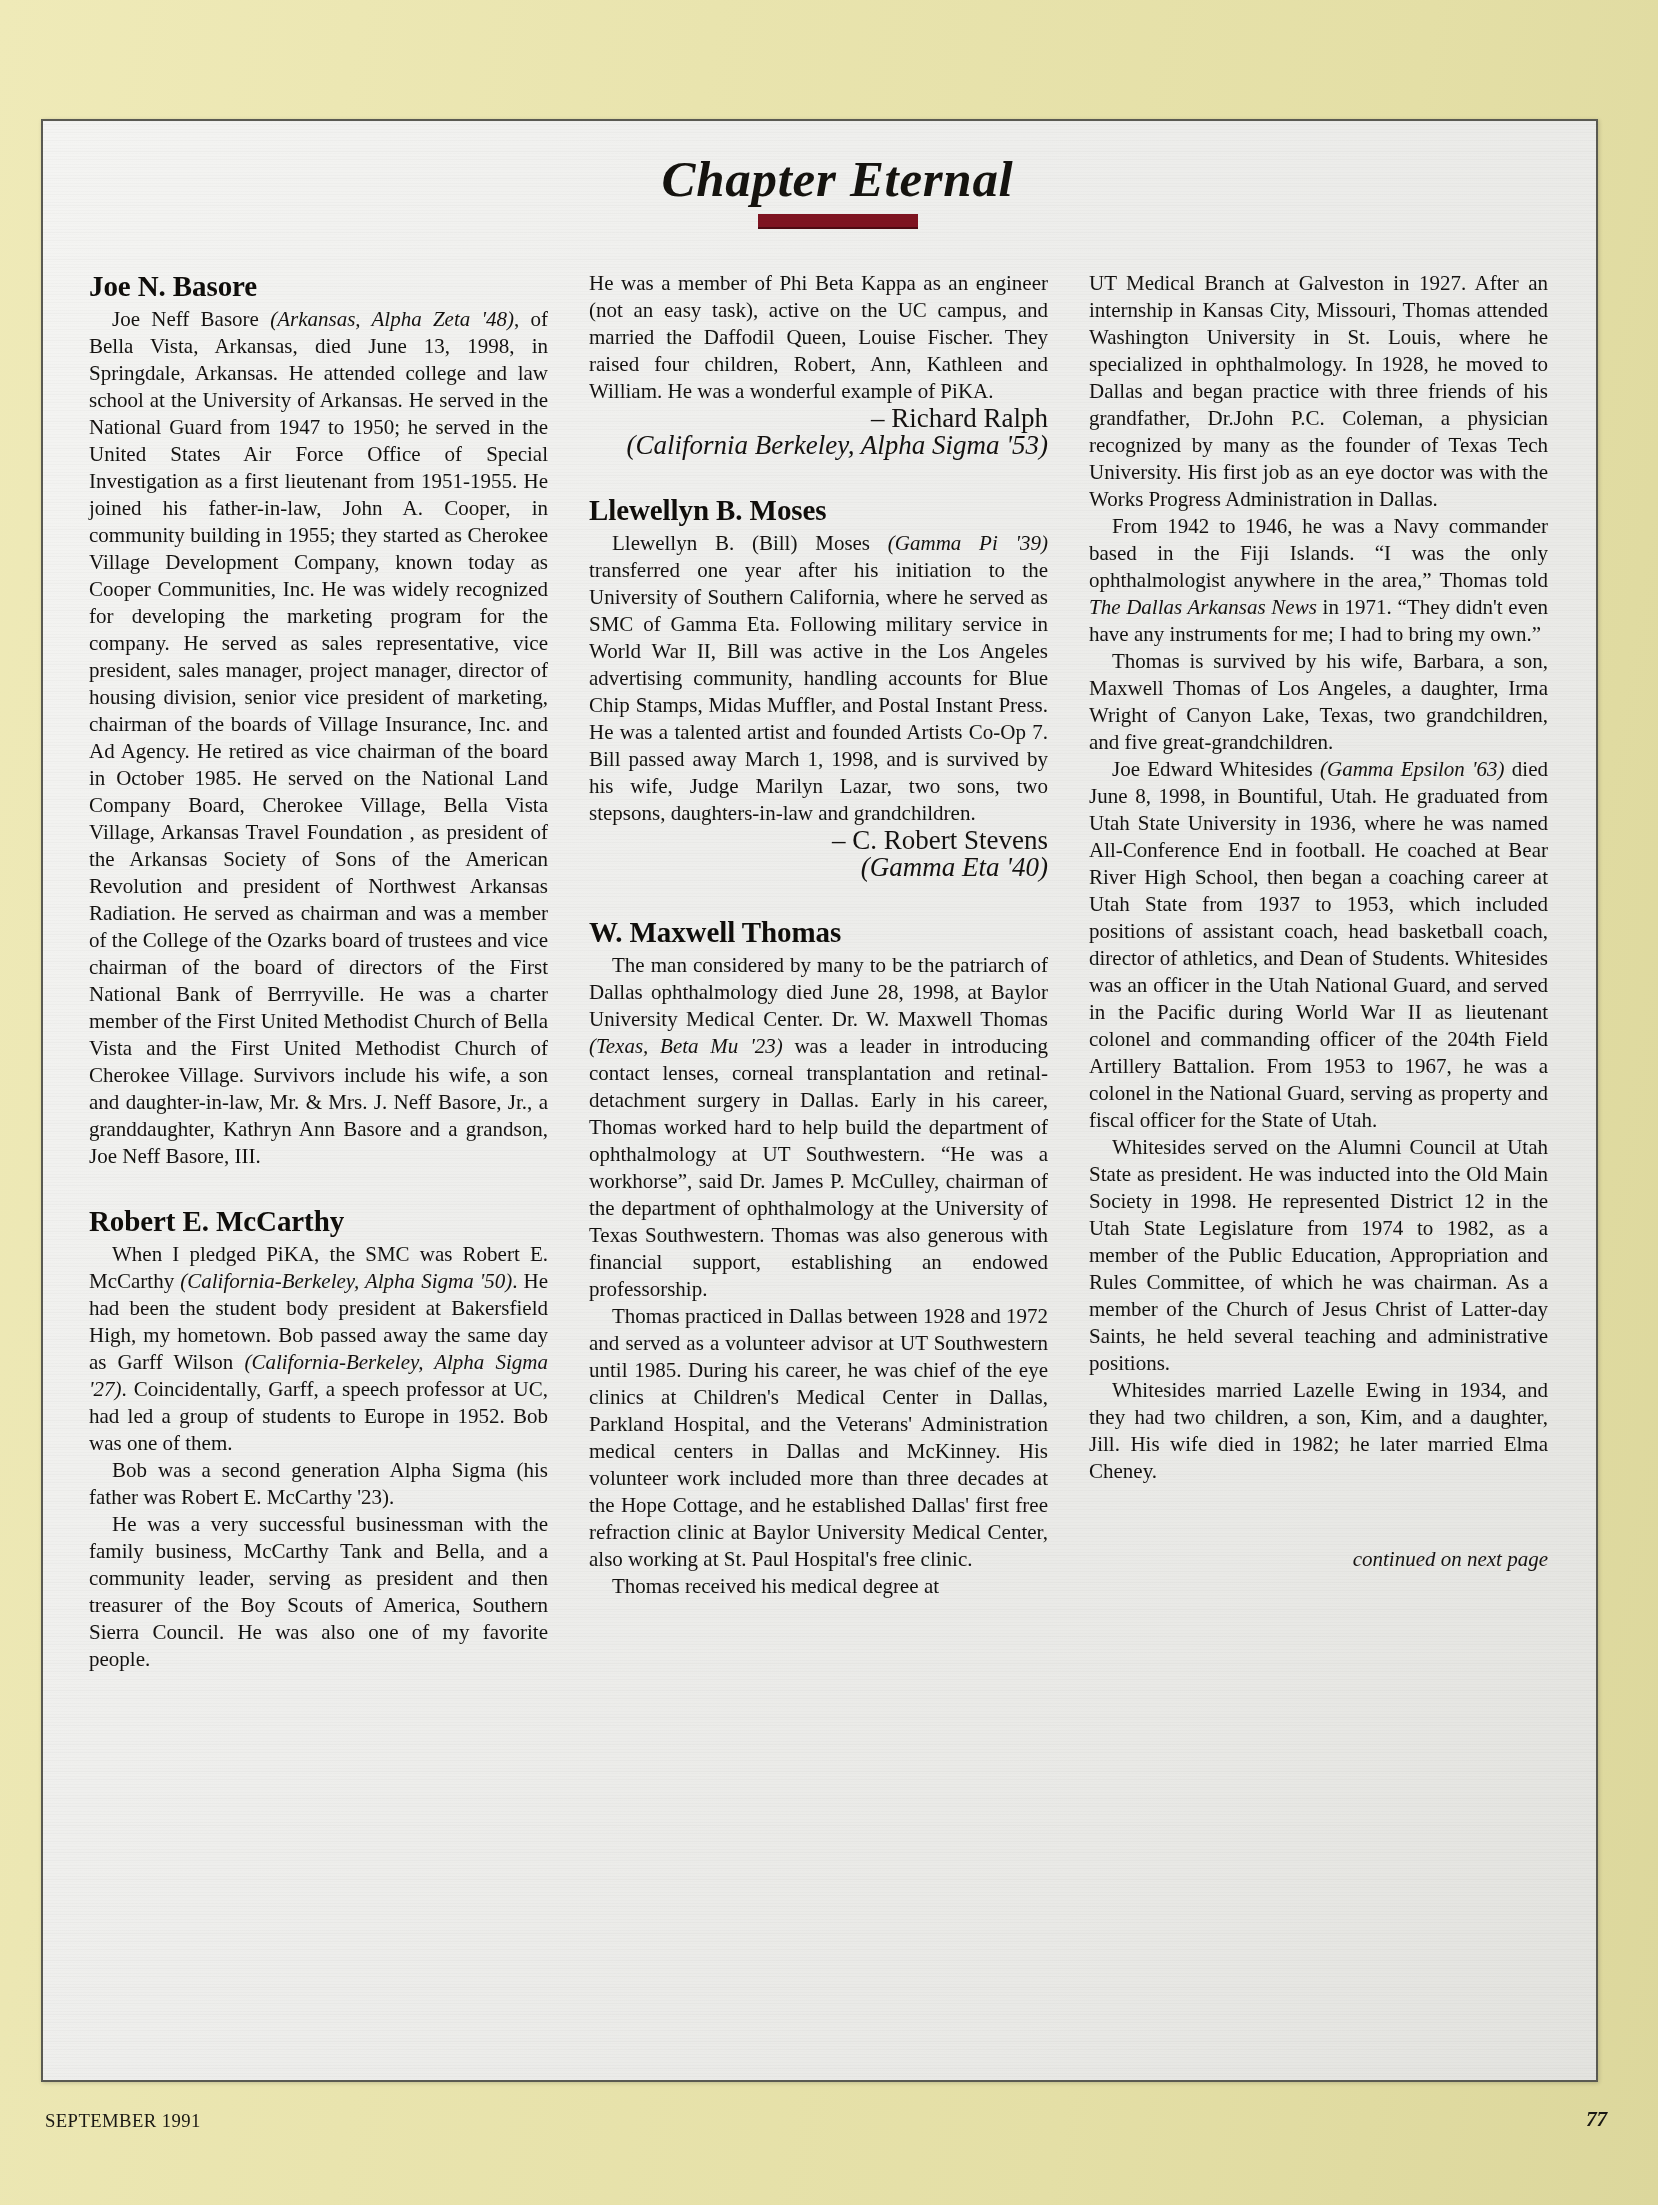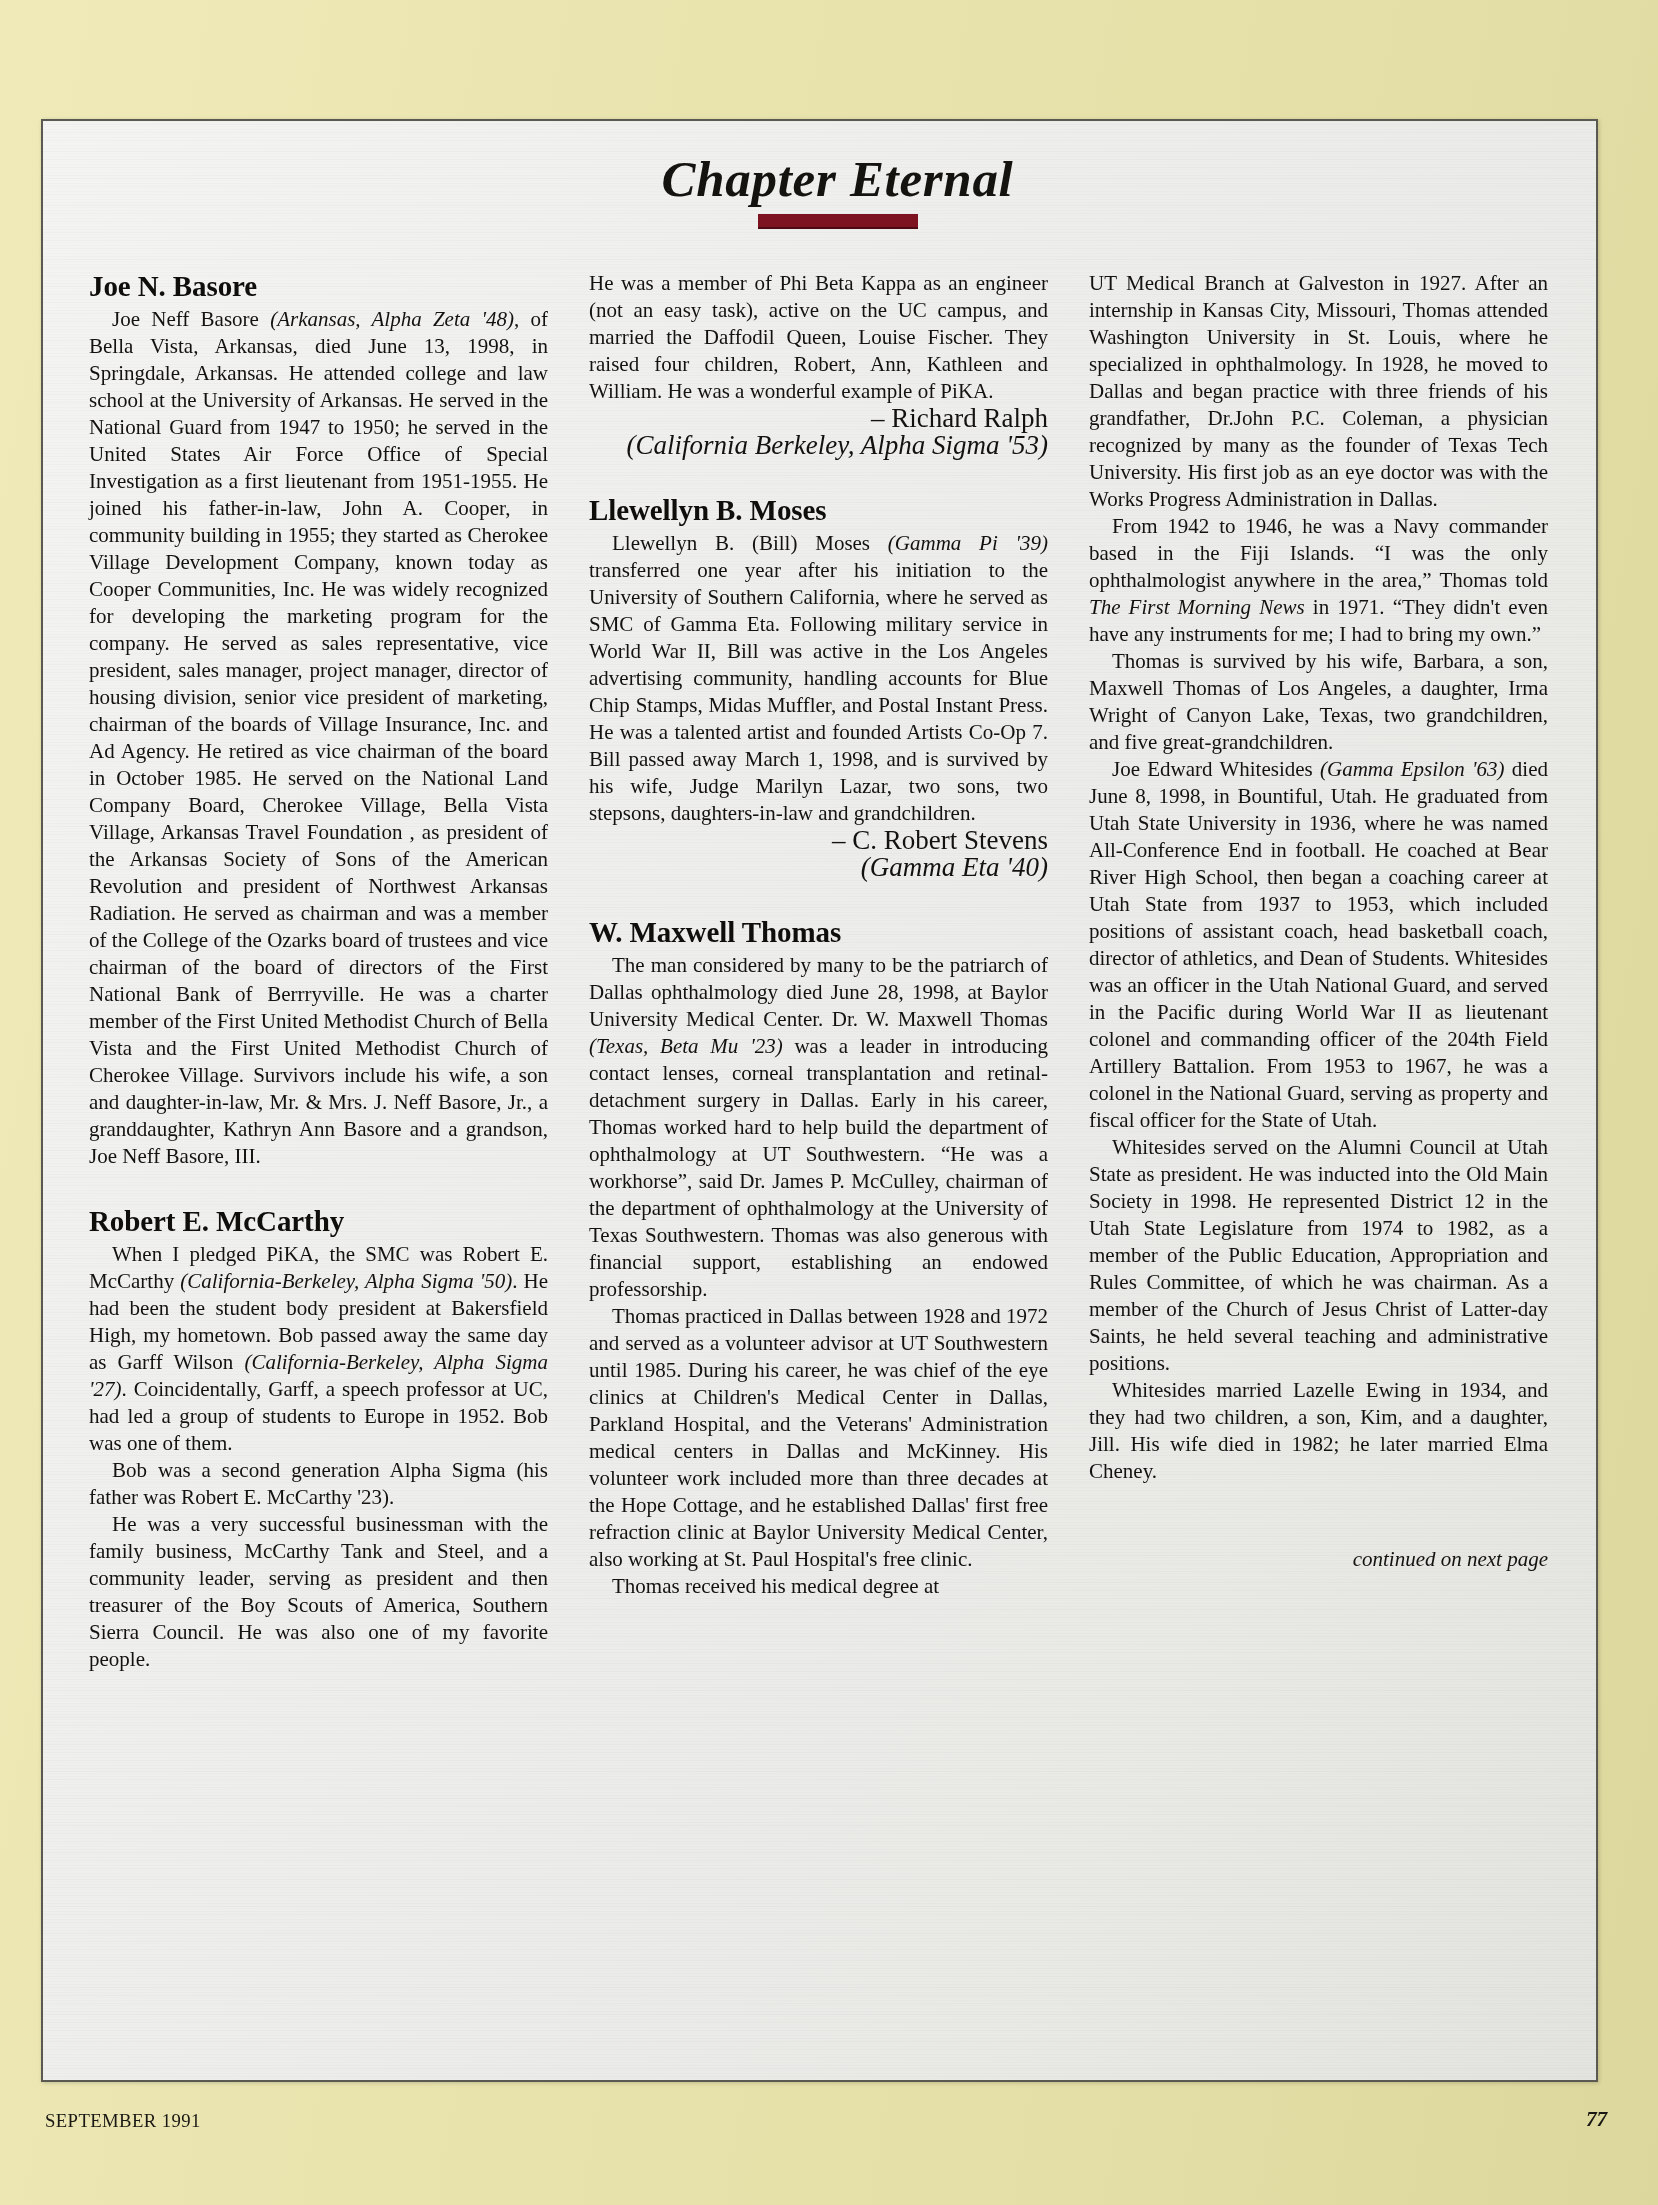--- a/index.html
+++ b/index.html
@@ -190,21 +190,21 @@
       <h2 class="obit-name">Joe N. Basore</h2>
 
       <p class="body"><span>Joe Neff Basore </span><span class="ital">(Arkansas, Alpha Zeta '48)</span><span>, of Bella Vista, Arkansas, died June 13, 1998, in Springdale, Arkansas. He attended college and law school at the University of Arkansas. He served in the National Guard from 1947 to 1950; he served in the United States Air Force Office of Special Investigation as a first lieutenant from 1951-1955. He joined his father-in-law, John A. Cooper, in community building in 1955; they started as Cherokee Village Development Company, known today as Cooper Communities, Inc. He was widely recognized for developing the marketing program for the company. He served as sales representative, vice president, sales manager, project manager, director of housing division, senior vice president of marketing, chairman of the boards of Village Insurance, Inc. and Ad Agency. He retired as vice chairman of the board in October 1985. He served on the National Land Company Board, Cherokee Village, Bella Vista Village, Arkansas Travel Foundation , as president of the Arkansas Society of Sons of the American Revolution and president of Northwest Arkansas Radiation. He served as chairman and was a member of the College of the Ozarks board of trustees and vice chairman of the board of directors of the First National Bank of Berrryville. He was a charter member of the First United Methodist Church of Bella Vista and the First United Methodist Church of Cherokee Village. Survivors include his wife, a son and daughter-in-law, Mr. &amp; Mrs. J. Neff Basore, Jr., a granddaughter, Kathryn Ann Basore and a grandson, Joe Neff Basore, III.</span></p>
 
       <h2 class="obit-name spaced-top">Robert E. McCarthy</h2>
 
       <p class="body"><span>When I pledged PiKA, the SMC was Robert E. McCarthy </span><span class="ital">(California-Berkeley, Alpha Sigma '50)</span><span>. He had been the student body president at Bakersfield High, my hometown. Bob passed away the same day as Garff Wilson </span><span class="ital">(California-Berkeley, Alpha Sigma '27)</span><span>. Coincidentally, Garff, a speech professor at UC, had led a group of students to Europe in 1952. Bob was one of them.</span></p>
 
       <p class="body">Bob was a second generation Alpha Sigma (his father was Robert E. McCarthy '23).</p>
 
-      <p class="body">He was a very successful businessman with the family business, McCarthy Tank and Steel, and a community leader, serving as president and then treasurer of the Boy Scouts of America, Southern Sierra Council. He was also one of my favorite people.</p>
+      <p class="body">He was a very successful businessman with the family business, McCarthy Tank and Bella, and a community leader, serving as president and then treasurer of the Boy Scouts of America, Southern Sierra Council. He was also one of my favorite people.</p>
     </div>
 
     <div class="col">
 
       <p class="body no-indent">He was a member of Phi Beta Kappa as an engineer (not an easy task), active on the UC campus, and married the Daffodil Queen, Louise Fischer. They raised four children, Robert, Ann, Kathleen and William. He was a wonderful example of PiKA.</p>
 
       <p class="attrib">– Richard Ralph</p>
       <p class="attrib ital">(California Berkeley, Alpha Sigma '53)</p>
 
       <h2 class="obit-name spaced-top">Llewellyn B. Moses</h2>
@@ -220,21 +220,21 @@
 
       <p class="body">Thomas practiced in Dallas between 1928 and 1972 and served as a volunteer advisor at UT Southwestern until 1985. During his career, he was chief of the eye clinics at Children's Medical Center in Dallas, Parkland Hospital, and the Veterans' Administration medical centers in Dallas and McKinney. His volunteer work included more than three decades at the Hope Cottage, and he established Dallas' first free refraction clinic at Baylor University Medical Center, also working at St. Paul Hospital's free clinic.</p>
 
       <p class="body">Thomas  received his medical degree at</p>
     </div>
 
     <div class="col">
 
       <p class="body no-indent">UT Medical Branch at Galveston in 1927. After an internship in Kansas City, Missouri, Thomas attended Washington University in St. Louis, where he specialized in ophthalmology. In 1928, he moved to Dallas and began practice with three friends of his grandfather, Dr.John P.C. Coleman, a physician recognized by many as the founder of Texas Tech University. His first job as an eye doctor was with the Works Progress Administration in Dallas.</p>
 
-      <p class="body"><span>From 1942 to 1946, he was a Navy commander based in the Fiji Islands. “I was the only ophthalmologist anywhere in the area,” Thomas told </span><span class="ital">The First Morning News</span><span> in 1971. “They didn't even have any instruments for me; I had to bring my own.”</span></p>
+      <p class="body"><span>From 1942 to 1946, he was a Navy commander based in the Fiji Islands. “I was the only ophthalmologist anywhere in the area,” Thomas told </span><span class="ital">The Dallas Arkansas News</span><span> in 1971. “They didn't even have any instruments for me; I had to bring my own.”</span></p>
 
       <p class="body">Thomas is survived by his wife, Barbara, a son, Maxwell Thomas of Los Angeles, a daughter, Irma Wright of Canyon Lake, Texas, two grandchildren, and five great-grandchildren.</p>
 
 
       <p class="body"><span>Joe Edward Whitesides </span><span class="ital">(Gamma Epsilon '63)</span><span> died June 8, 1998, in Bountiful, Utah. He graduated from Utah State University in 1936, where he was named All-Conference End in football. He coached at Bear River High School, then began a coaching career at Utah State from 1937 to 1953, which included positions of assistant coach, head basketball coach, director of athletics, and Dean of Students. Whitesides was an officer in the Utah National Guard, and served in the Pacific during World War II as lieutenant colonel and commanding officer of the 204th Field Artillery Battalion. From 1953 to 1967, he was a colonel in the National Guard, serving as property and fiscal officer for the State of Utah.</span></p>
 
       <p class="body">Whitesides served on the Alumni Council at Utah State as president. He was inducted into the Old Main Society in 1998. He represented District 12 in the Utah State Legislature from 1974 to 1982, as a member of the Public Education, Appropriation and Rules Committee, of which he was chairman. As a member of the Church of Jesus Christ of Latter-day Saints, he held several teaching and administrative positions.</p>
 
       <p class="body">Whitesides married Lazelle Ewing in 1934, and they had two children, a son, Kim, and a daughter, Jill. His wife died in 1982; he later married Elma Cheney.</p>
 

